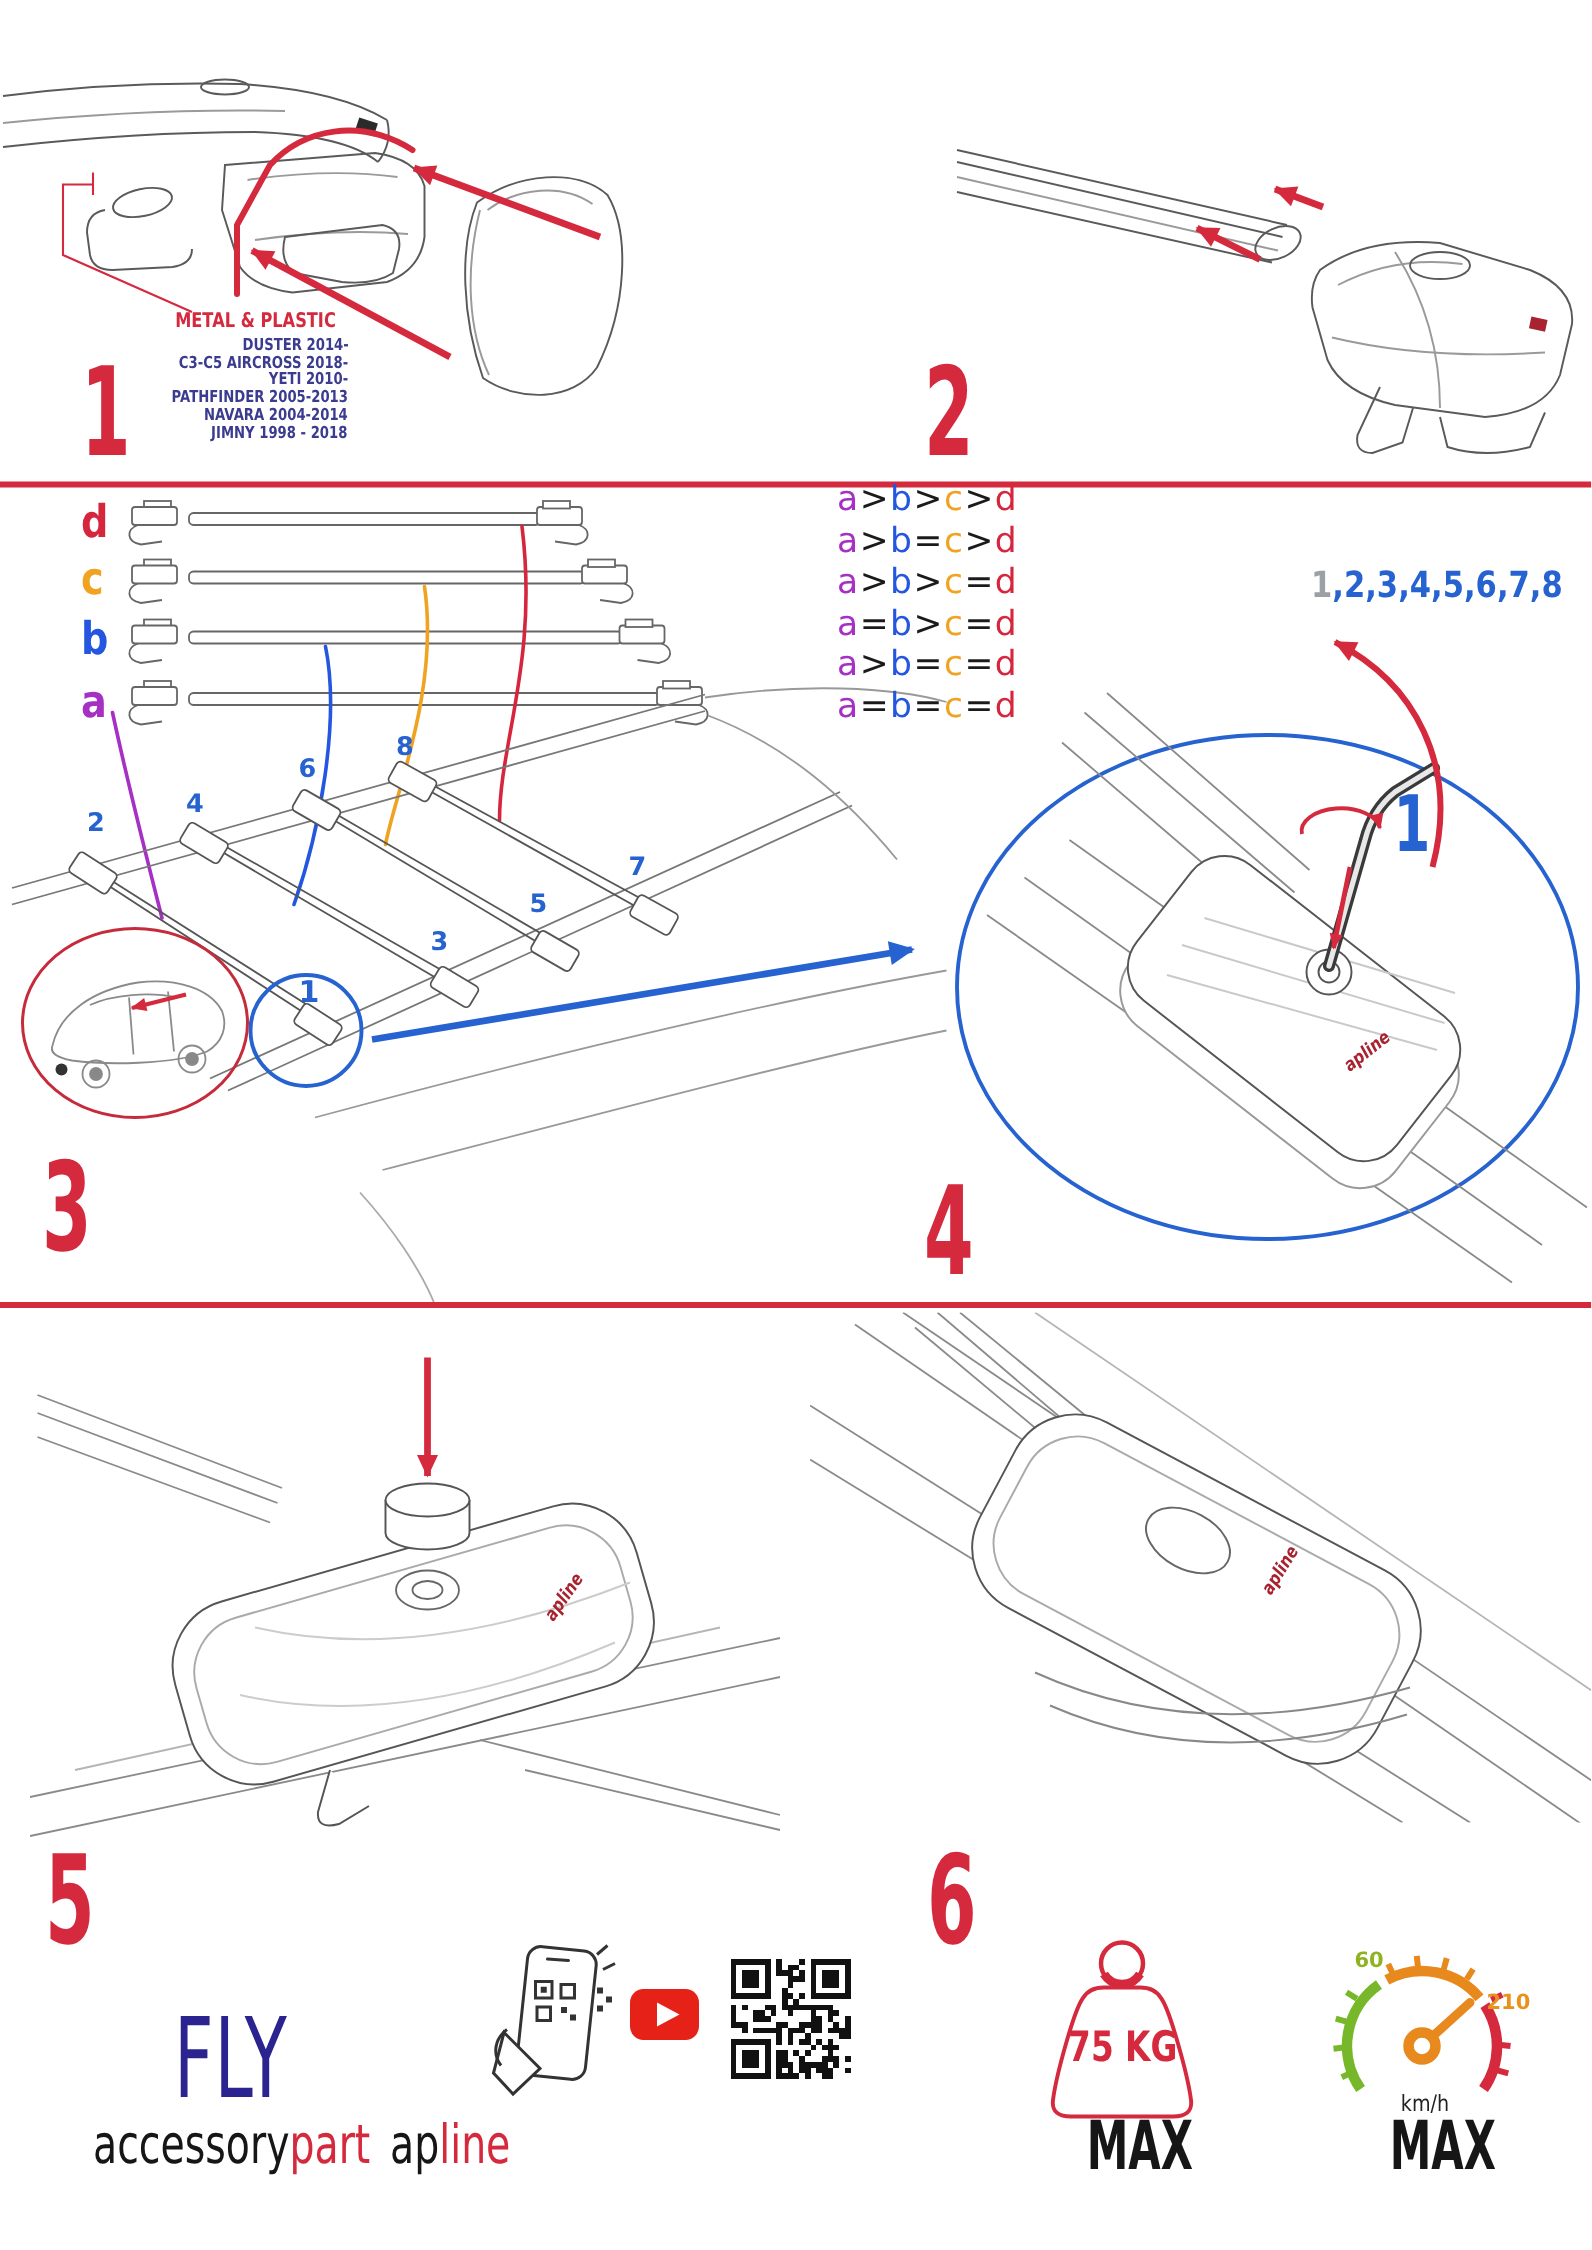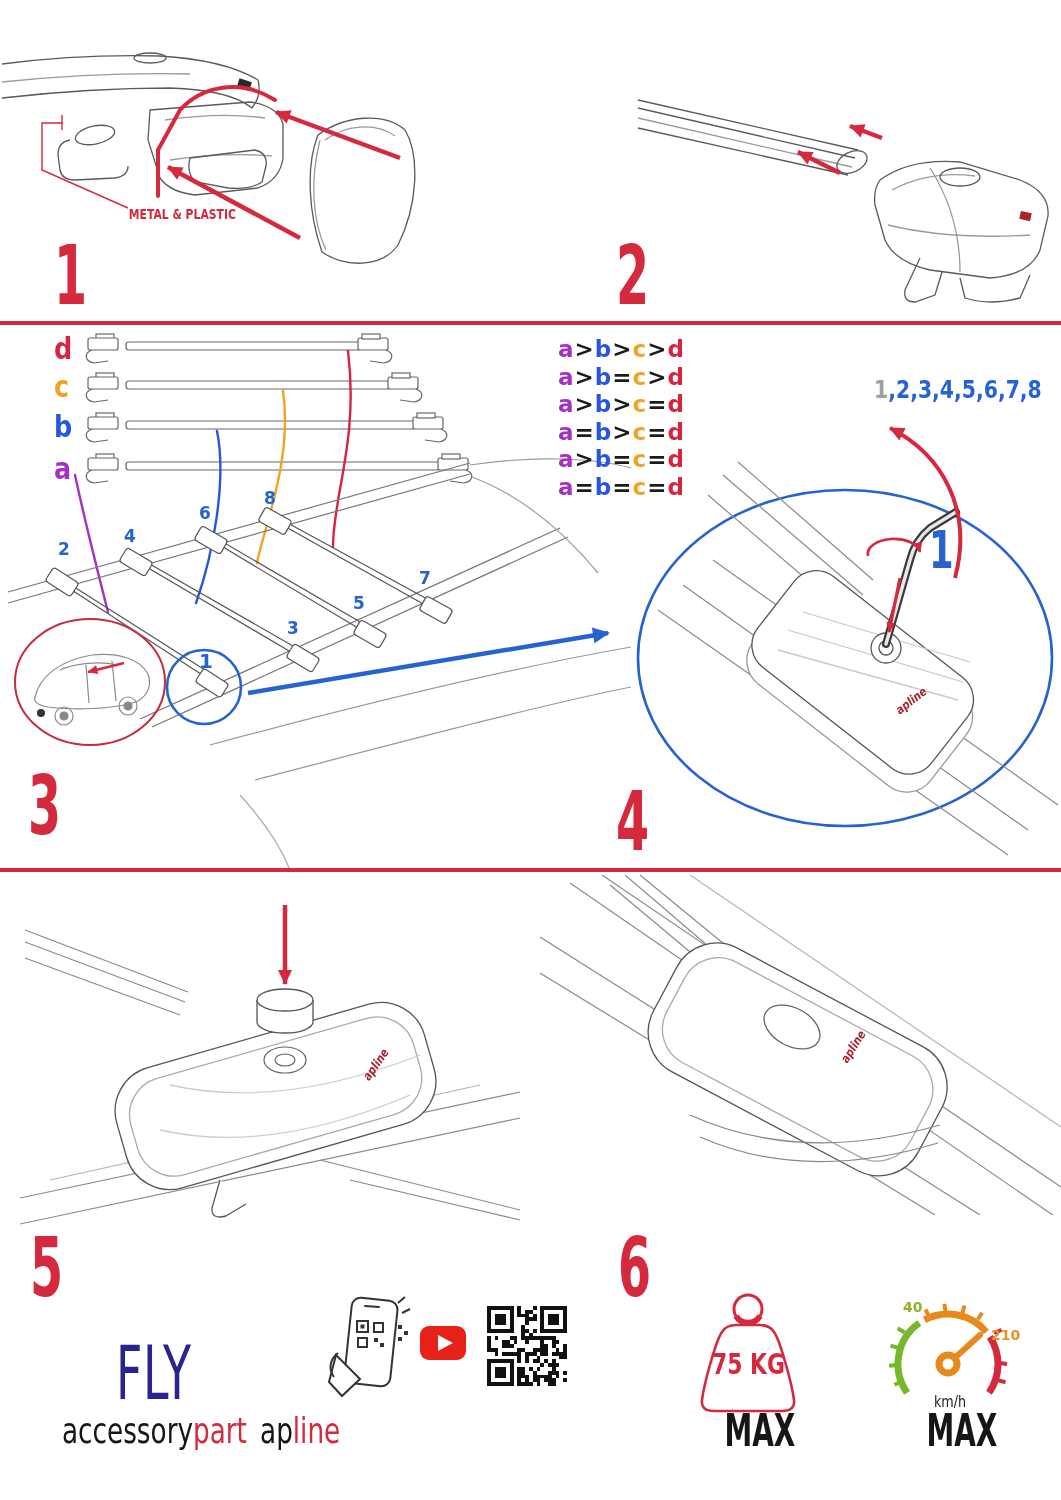--- a/index.html
+++ b/index.html
@@ -1,28 +1,28 @@
 <!DOCTYPE html>
 <html style="--c-accent: #d5293d; --c-blue: #2663d0; --c-navy: #3b3b8f; --c-navy2: #2b2390; --c-gray: #9aa0a6;"><head>
 <meta charset="utf-8">
 <style>
   html,body{margin:0;padding:0;background:#fff;}
   .page{position:relative;width:1061px;height:1500px;background:#fff;overflow:hidden;
         font-family:"DejaVu Sans",sans-serif;}
   .sep{position:absolute;left:0;width:1061px;height:4px;background:var(--c-accent,#c9283c);}
   .step-num{position:absolute;color:var(--c-accent,#d5293d);font-weight:bold;font-size:82px;
             line-height:64px;transform:scaleX(.58);transform-origin:left top;}
-  .mat-label{position:absolute;left:44px;top:206px;width:192px;text-align:right;
+  .mat-label{position:absolute;left:32px;top:206px;width:192px;text-align:right;
              color:var(--c-accent,#d5293d);font-weight:bold;font-size:13.5px;}
   .mat-label .sq,.models .sq{display:inline-block;transform:scaleX(.8);transform-origin:right center;white-space:nowrap;}
   .models{position:absolute;left:40px;top:224px;width:192px;text-align:right;
           color:var(--c-navy,#3b3b8f);font-weight:bold;font-size:11px;line-height:11.7px;}
   .bar-label{position:absolute;left:54px;font-weight:bold;font-size:30px;line-height:30px;
              transform:scaleX(.85);transform-origin:left top;}
-  .relations{position:absolute;left:558px;top:336px;font-weight:bold;font-size:23px;line-height:27.6px;letter-spacing:1px;}
+  .relations{position:absolute;left:558px;top:320px;font-weight:normal;font-size:23px;line-height:27.6px;letter-spacing:1px;}
   .pos-num{position:absolute;color:var(--c-blue,#2663d0);font-weight:bold;font-size:17px;line-height:17px;}
   .seq{position:absolute;left:874px;top:377px;font-weight:bold;font-size:24px;line-height:26px;
        transform:scaleX(.85);transform-origin:left top;}
   .seq .first{color:var(--c-gray,#9aa0a6);} .seq .rest{color:var(--c-blue,#2663d0);}
   .callout1{position:absolute;left:929px;top:524px;color:var(--c-blue,#2663d0);font-weight:bold;
             font-size:52px;line-height:52px;transform:scaleX(.68);transform-origin:left top;}
   .footmark{position:absolute;color:#a8232f;font-size:12px;font-weight:bold;font-style:italic;transform-origin:left top;}
   .fly{position:absolute;left:116px;top:1342px;color:var(--c-navy2,#2b2390);font-size:74px;line-height:62px;
        transform:scaleX(.62);transform-origin:left top;letter-spacing:1px;}
   .wordmark{position:absolute;left:62px;top:1414px;font-size:36px;line-height:34px;
@@ -77,20 +77,28 @@
     <rect x="238" y="40" width="13" height="9" transform="rotate(18 244 44)" fill="#2b2b2b"></rect>
     <g stroke="#d5293d" fill="none">
       <path d="M275,60 C240,38 202,46 180,70 L158,110 L158,156" stroke-width="4" stroke-linecap="round"></path>
       <path d="M400,118 L276,72" stroke-width="4.5" marker-end="url(#mRed)"></path>
       <path d="M300,198 L168,127" stroke-width="4.5" marker-end="url(#mRed)"></path>
       <path d="M62,75 L62,90 M62,83 L42,83 L42,130 L128,168" stroke-width="1.4"></path>
     </g>
   </svg>
   <span class="step-num" style="left:54px;top:244px">1</span>
   <div class="mat-label"><span class="sq">METAL &amp; PLASTIC</span></div>
+  <div class="models">
+    <div><span class="sq">DUSTER 2014-</span></div>
+    <div><span class="sq">C3-C5 AIRCROSS 2018-</span></div>
+    <div><span class="sq">YETI 2010-</span></div>
+    <div><span class="sq">PATHFINDER 2005-2013</span></div>
+    <div><span class="sq">NAVARA 2004-2014</span></div>
+    <div><span class="sq">JIMNY 1998 - 2018</span></div>
+  </div>
 
   <svg style="left:630px;top:40px" width="431" height="265" viewBox="0 0 431 265">
     <g stroke="#5a5a5a" stroke-width="1.3" fill="none">
       <path d="M8,60 L228,110"></path>
       <path d="M8,68 L225,118"></path>
       <path d="M8,88 L218,135"></path>
       <path d="M8,78 L222,127" stroke="#9a9a9a"></path>
       <ellipse cx="222" cy="122" rx="10" ry="16" transform="rotate(65 222 122)"></ellipse>
       <path d="M250,140 Q280,118 330,122 L390,140 Q420,152 418,176 L410,210 Q400,235 360,238 L300,230 Q265,222 255,200 L245,165 Q243,150 250,140 Z"></path>
       <path d="M262,150 Q300,130 345,136" stroke="#9a9a9a"></path>
@@ -516,18 +524,18 @@
       <path d="M101.9,40.8 A50,50 0 0 1 101,96.7" stroke="#d5293d"></path>
     </g>
     <g stroke-width="4" fill="none">
       <path d="M13.8,85.4 L6.5,88.8 M9.0,68.9 L1.0,69.8 M10.3,51.9 L2.5,49.8 M16.6,36.5 L9.7,32.2" stroke="#76b82a"></path>
       <path d="M40.9,20.7 L37.5,13.4 M57.4,15.9 L56.5,7.9 M74.4,17.2 L76.5,9.4 M89.8,23.5 L94.1,16.7" stroke="#e8891d"></path>
       <path d="M106.2,37.2 L113.5,33.8 M111.0,67.1 L119.0,68.0 M109.7,84.1 L117.5,86.2" stroke="#d5293d"></path>
     </g>
     <path d="M60,68 L92,39" stroke="#e8891d" stroke-width="6" stroke-linecap="round" fill="none"></path>
     <circle cx="60" cy="68" r="9" fill="#fff" stroke="#e8891d" stroke-width="7"></circle>
   </svg>
-  <span class="speed-lo">40</span>
+  <span class="speed-lo">60</span>
   <span class="speed-hi">210</span>
   <span class="kmh">km/h</span>
   <span class="maxlbl" style="left:912px;top:1410px">MAX</span>
 
 </div>
 
 </body></html>

